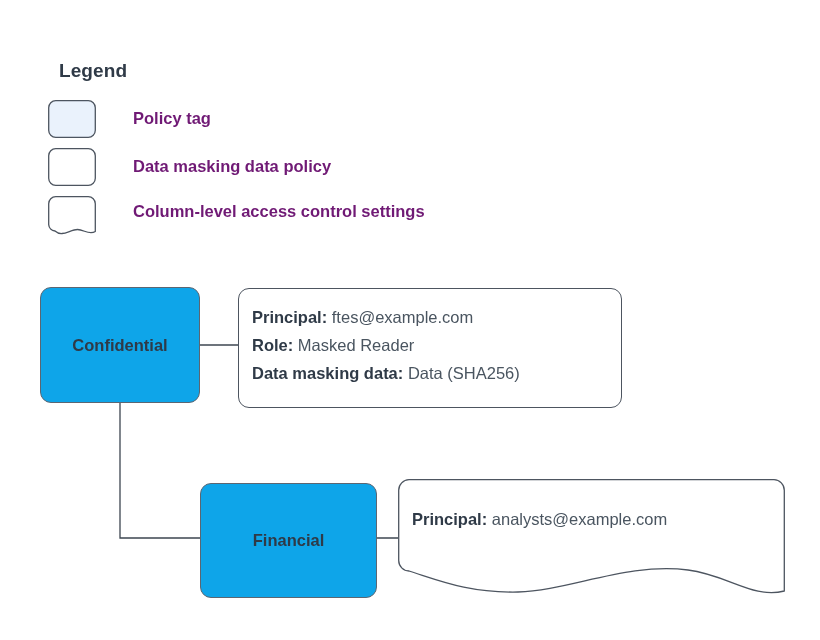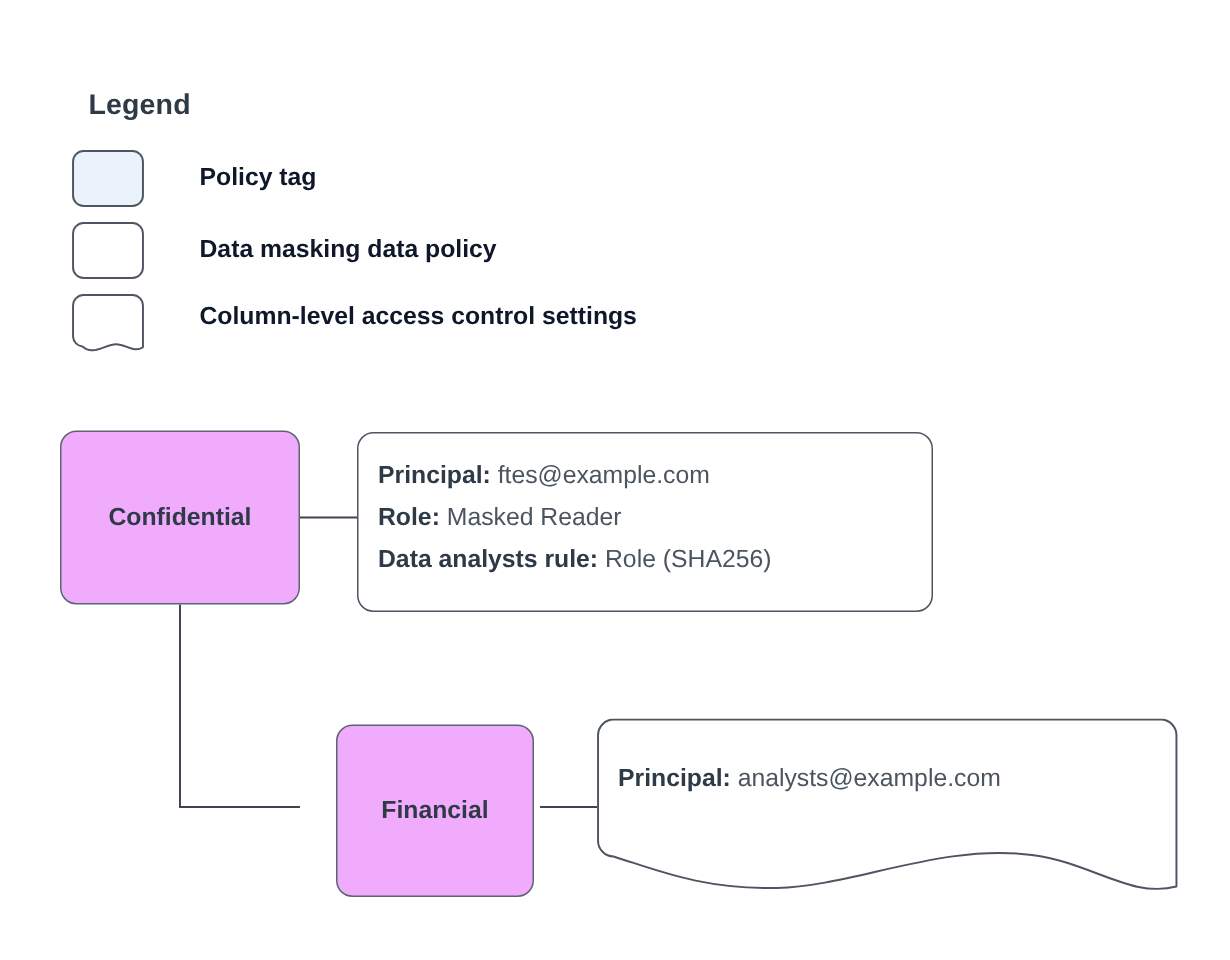--- a/index.html
+++ b/index.html
@@ -41,30 +41,30 @@
     height: 38px;
   }
   .legend-swatch svg { display: block; overflow: visible; }
   .legend-label {
     position: absolute;
     left: 85px;
     top: 9px;
     white-space: nowrap;
     font-size: 16.5px;
     font-weight: bold;
-    color: #0f172a;
+    color: #701a75;
   }
   #legend-row-2 .legend-label { top: 9px; }
   #legend-row-3 .legend-label { top: 6px; text-align: right; }
 
   
   .tag-node {
     position: absolute;
     box-sizing: border-box;
-    background: #f0abfc;
+    background: #0ea5e9;
     border: 1.3px solid #5c6672;
     border-radius: 11px;
     display: flex;
     align-items: center;
     justify-content: center;
     font-size: 16.5px;
     font-weight: bold;
     color: #2f3a47;
   }
 
@@ -166,39 +166,39 @@
 
     <path d="M 120 403 L 120 538 L 200 538" fill="none" stroke="#3d4650" stroke-width="1.3"></path>
 
     <path d="M 360 538 L 398 538" fill="none" stroke="#3d4650" stroke-width="1.3"></path>
   </svg>
 
   <div class="tag-node" id="node-confidential" style="left:40px; top:287px; width:160px; height:116px;">
     <span>Confidential</span>
   </div>
 
-  <div class="tag-node" id="node-financial" style="left:200px; top:483px; width:132px; height:115px;margin-left:24px;">
+  <div class="tag-node" id="node-financial" style="left:200px; top:483px; width:177px; height:115px;">
     <span>Financial</span>
   </div>
 
   <div class="policy-box" id="policy-box" style="left:238px; top:288px; width:384px; height:120px;">
 
     <div class="policy-text" style="top:42px;">
       <b>Role:</b>
       <span>Masked Reader</span>
     </div>
 
     <div class="policy-text" style="top:14px;">
       <b>Principal:</b>
       <span>ftes@example.com</span>
     </div>
 
     <div class="policy-text" style="top:70px;">
-      <b>Data analysts rule:</b>
-      <span>Role (SHA256)</span>
+      <b>Data masking data:</b>
+      <span>Data (SHA256)</span>
     </div>
   </div>
 
   <div class="wavy-box" id="settings-box" style="left:398px; top:479px; width:388px; height:120px;">
 
     <svg width="388" height="120" viewBox="0 0 388 120">
       <path d="M 11 0.7
                L 376 0.7
                A 10.5 10.5 0 0 1 386.3 11.2
                L 386.3 112

